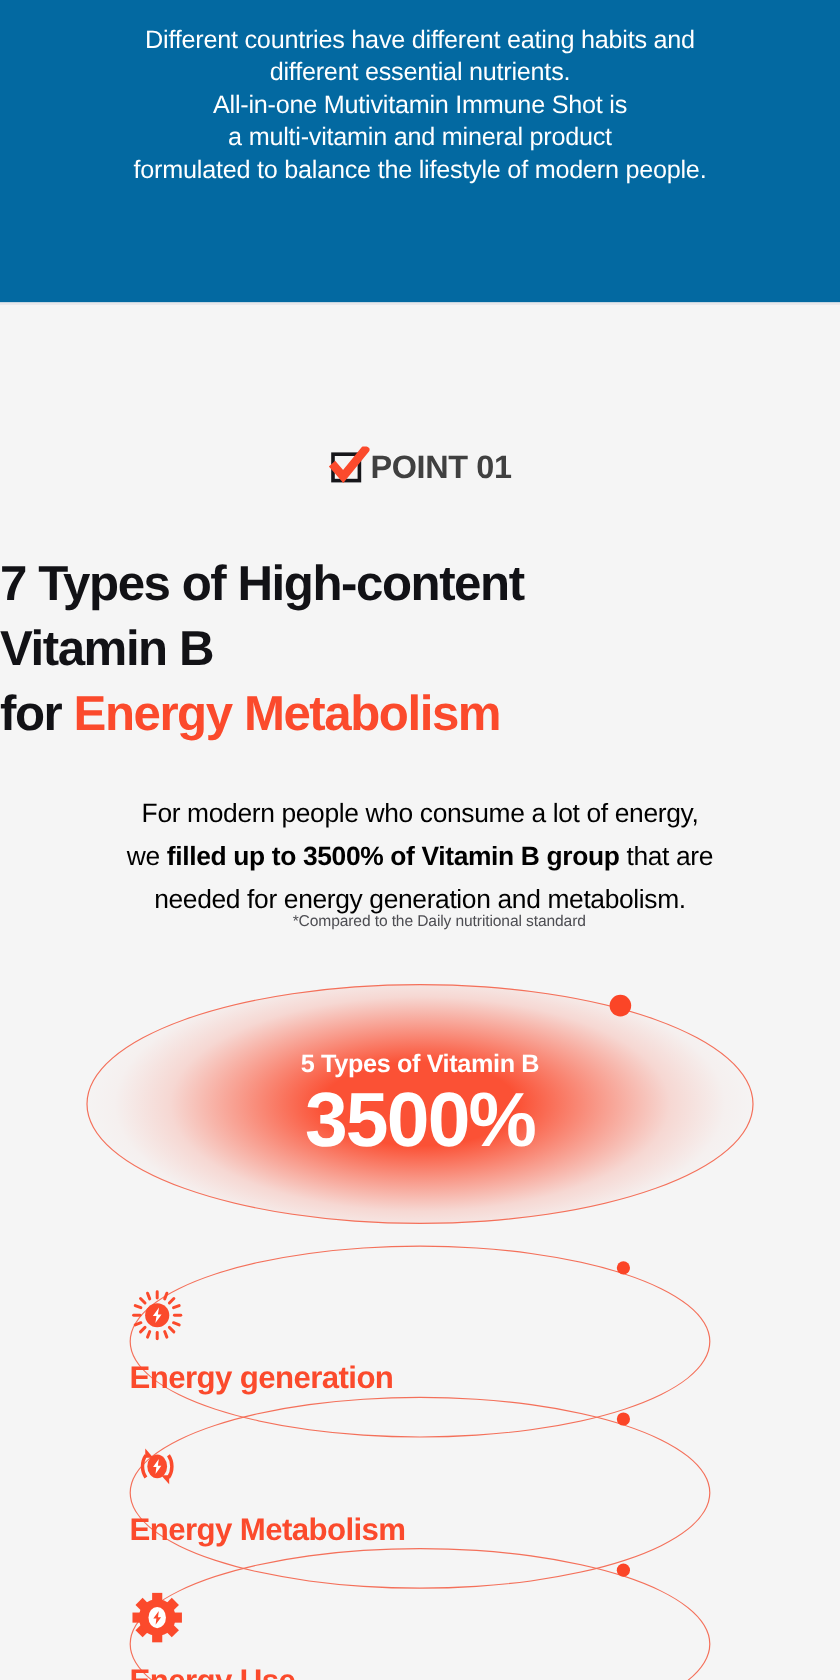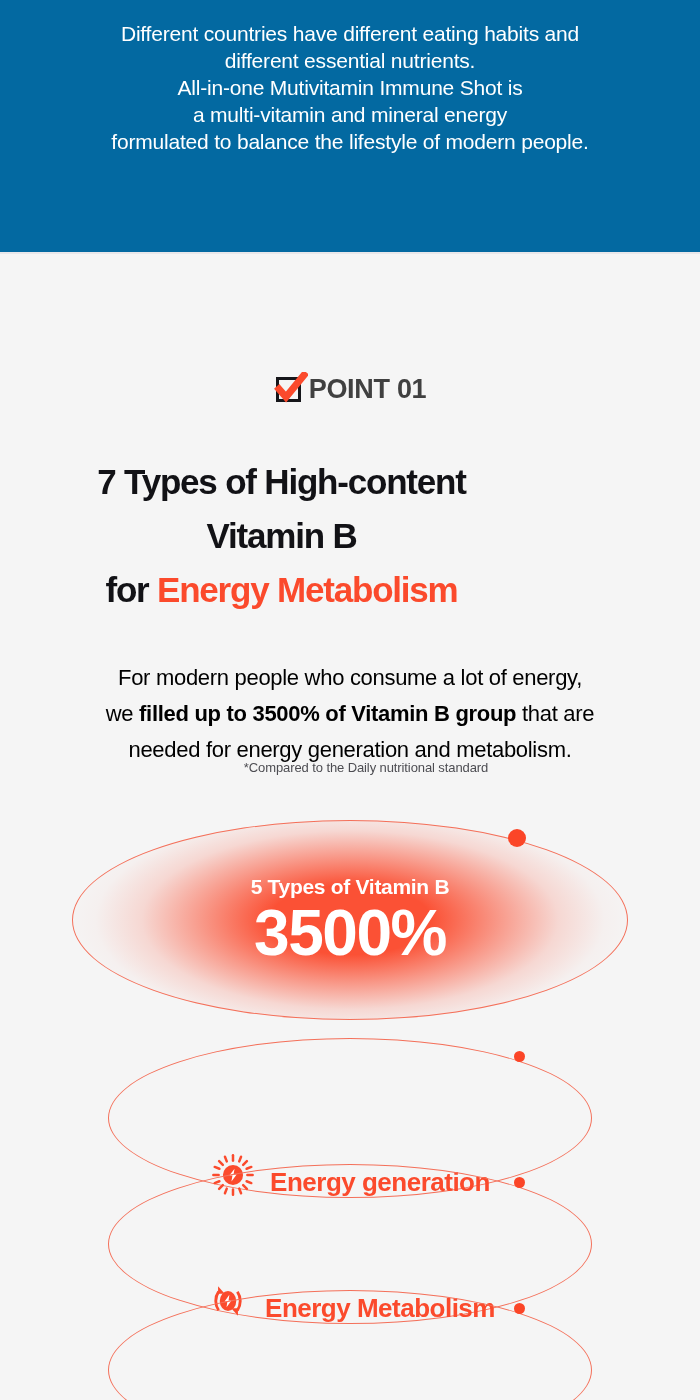--- a/index.html
+++ b/index.html
@@ -82,23 +82,23 @@
     letter-spacing: -0.3px;
     margin-left: 1px;
   }
 
   
   .headline {
     position: absolute;
     left: 0;
     top: 432px;
     width: 563px;
-    text-align: center;
+    text-align: left;
     color: #121216;
-    font-size: 35px;
+    font-size: 41px;
     font-weight: 800;
     line-height: 54px;
     letter-spacing: -1.2px;
   }
   .headline .accent {
     color: #fb4a2c;
   }
 
   
   .body-copy {
@@ -217,23 +217,24 @@
     background: #fb4527;
     left: 406px;
     top: 13px;
   }
   .feature .content {
     position: absolute;
     left: 0; top: 0;
     width: 100%;
     height: 100%;
     display: flex;
-    align-items: flex-end;
+    align-items: flex-start;
     justify-content: center;
     gap: 14px;
+    flex-direction: column;
   }
   .feature .label {
     font-size: 26px;
     font-weight: 800;
     color: #fb4a2c;
     letter-spacing: -0.5px;
   }
   .feature .glyph {
     width: 46px;
     height: 46px;
@@ -244,21 +245,21 @@
   #feature-1 { top: 1164px; }
   #feature-2 { top: 1290px; }
 </style>
 </head>
 <body>
 
 <section class="intro-banner">
   <div class="intro-line">Different countries have different eating habits and</div>
   <div class="intro-line">different essential nutrients.</div>
   <div class="intro-line">All-in-one Mutivitamin Immune Shot is</div>
-  <div class="intro-line">a multi-vitamin and mineral energy</div>
+  <div class="intro-line">a multi-vitamin and mineral product</div>
   <div class="intro-line">formulated to balance the lifestyle of modern people.</div>
 </section>
 <div class="banner-rule"></div>
 
 <div class="point-row">
   <span class="check-icon">
     <span class="box"></span>
     <svg width="34" height="34" viewBox="0 0 34 34" aria-hidden="true">
       <path d="M5 17 L12 25 L30 3" fill="none" stroke="#fb4a2c" stroke-width="7" stroke-linecap="square" stroke-linejoin="miter"></path>
     </svg>

